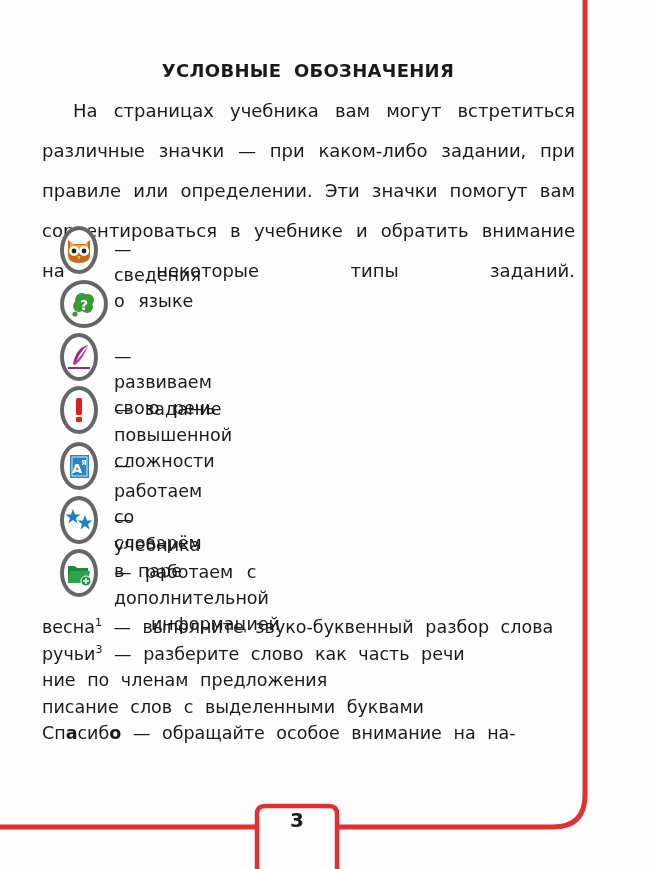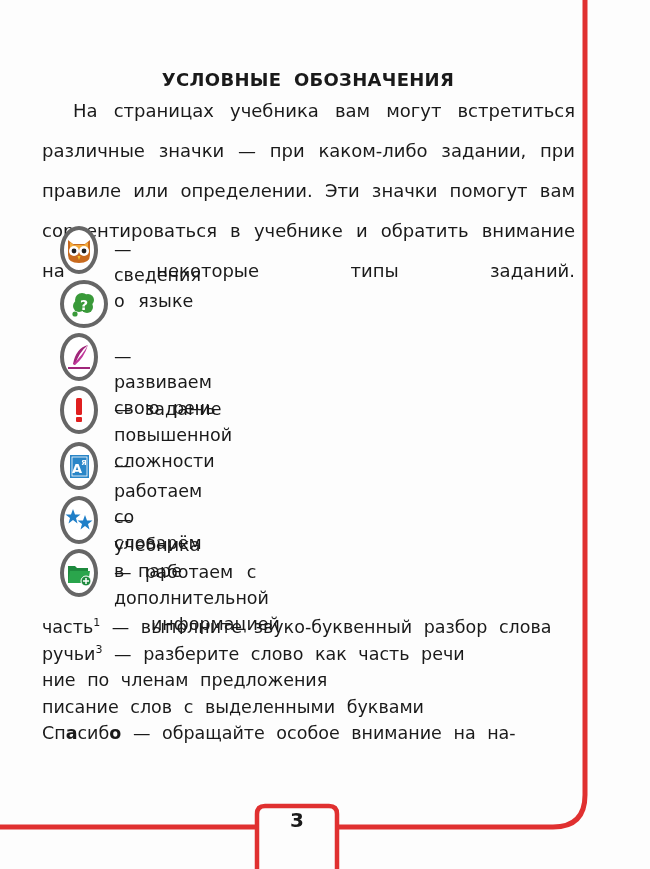--- a/index.html
+++ b/index.html
@@ -1,20 +1,20 @@
 <!DOCTYPE html>
 <html><head>
 <meta charset="utf-8">
 <style>
   html, body { margin:0; padding:0; }
   body { width:650px; height:869px; background:#fdfdfd; position:relative; overflow:hidden;
          font-family:"DejaVu Sans", sans-serif; color:#1a1a1a; }
   .frame { position:absolute; left:0; top:0; width:650px; height:869px; }
   .title { position:absolute; left:0; width:616px; top:60px; text-align:center;
-           font-family:"DejaVu Sans", sans-serif; font-weight:bold; font-size:18px; letter-spacing:0.3px; word-spacing:6px;margin-top:9px; }
+           font-family:"DejaVu Sans", sans-serif; font-weight:bold; font-size:18px; letter-spacing:0.3px; word-spacing:6px; }
   .intro { position:absolute; left:42px; width:533px; top:91px; font-size:18px; line-height:40px;
            text-align:justify; text-align-last:justify; word-spacing:2px; }
   .intro p { margin:0; text-indent:31px; }
   .legend { position:absolute; left:0; top:0; }
   .leg { position:absolute; left:60px; display:flex; align-items:flex-start; }
   .ico { width:40px; height:40px; border-radius:50%; border:4px solid #666; background:#fff;
          display:flex; align-items:center; justify-content:center; box-sizing:content-box; }
   .ico svg { width:30px; height:30px; }
   .leg .txt { font-size:17.5px; line-height:26px; margin-left:16px; word-spacing:8px; padding-top:10px; }
   .marks { position:absolute; left:42px; top:614px; width:520px; font-size:17.5px; line-height:26.5px; word-spacing:6px; }
@@ -115,20 +115,20 @@
         </svg>
     </div>
     <span class="txt">
       <span>— работаем с дополнительной</span><br>
       <span style="padding-left:37px">информацией</span>
     </span>
   </div>
 </div>
 
 <div class="marks">
-  <div><span>часть</span><sup>1</sup><span> — выполните звуко-буквенный разбор слова</span></div>
+  <div><span>весна</span><sup>1</sup><span> — выполните звуко-буквенный разбор слова</span></div>
   <div><span>ручьи</span><sup>3</sup><span> — разберите слово как часть речи</span></div>
   <div>ние по членам предложения</div>
   <div>писание слов с выделенными буквами</div>
   <div><span><span>Сп</span><b>а</b><span>сиб</span><b>о</b></span><span> — обращайте особое внимание на на-</span></div>
 </div>
 
 <div class="pagenum">3</div>
 
 </body></html>

